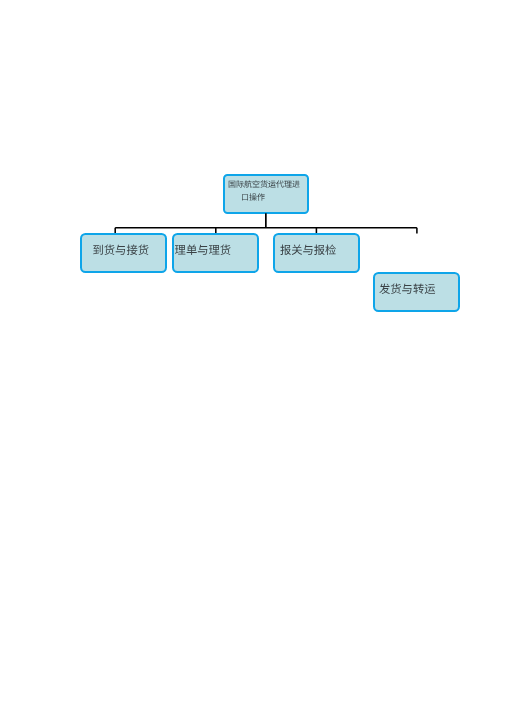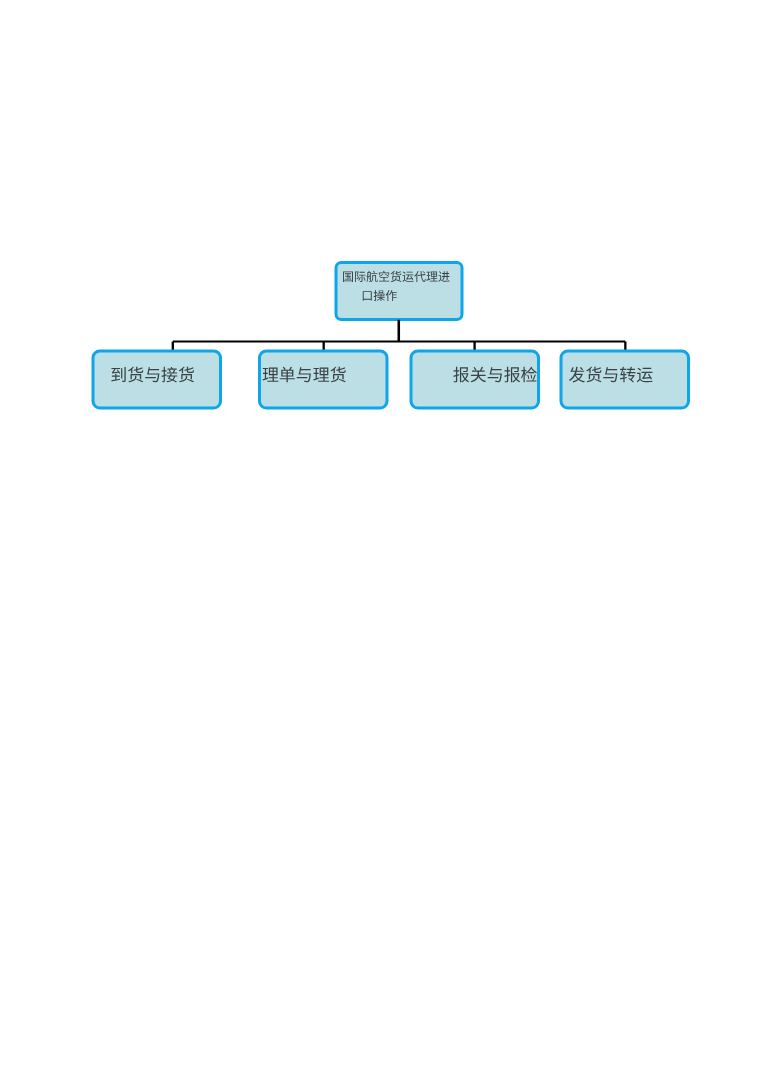--- a/index.html
+++ b/index.html
@@ -48,28 +48,28 @@
   #root-line-2 { left: 16px; top: 14.6px; font-size: 8px; }
 
   .leaf {
     top: 233px;
     width: 86.8px;
     height: 40px;
     border-radius: 5.5px;
   }
   .leaf-lbl { top: 8.6px; font-size: 11.3px; }
 
-  #leaf-0 { left: 61px; }
+  #leaf-0 { left: 80px; }
   #leaf-1 { left: 172.1px; }
   #leaf-2 { left: 272.9px; }
-  #leaf-3 { left: 373.1px; }
+  #leaf-3 { left: 373.1px; margin-top: 39px; }
 
   #leaf-lbl-0 { left: 10.5px; }
   #leaf-lbl-1 { left: 0.5px; }
-  #leaf-lbl-2 { left: 27px; }
+  #leaf-lbl-2 { left: 5px; }
   #leaf-lbl-3 { left: 3.9px; }
 
   
   #connectors {
     position: absolute;
     left: 0;
     top: 0;
     width: 505px;
     height: 714px;
     overflow: visible;

